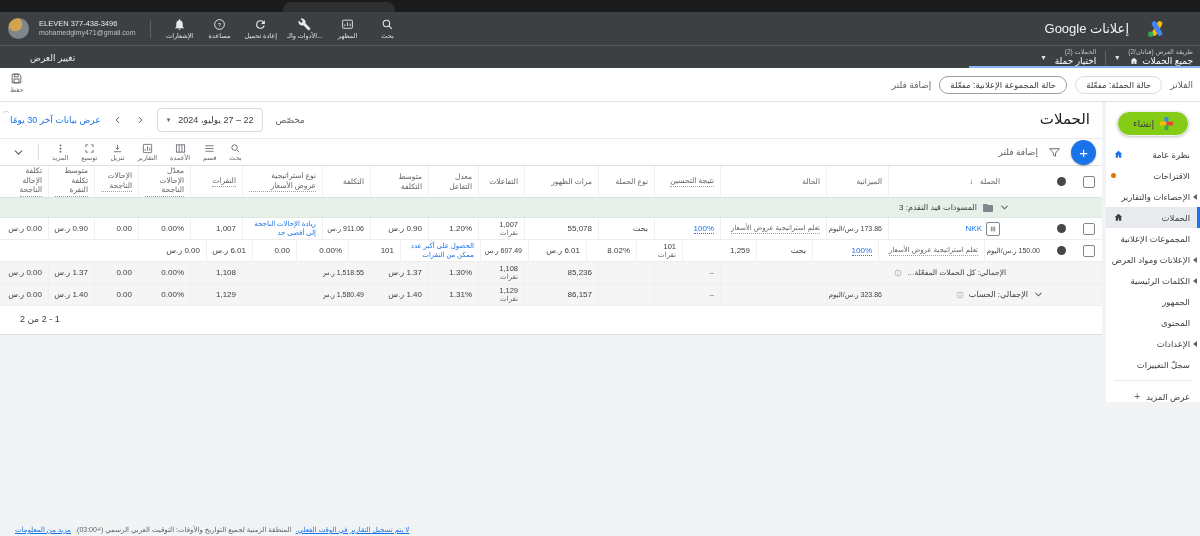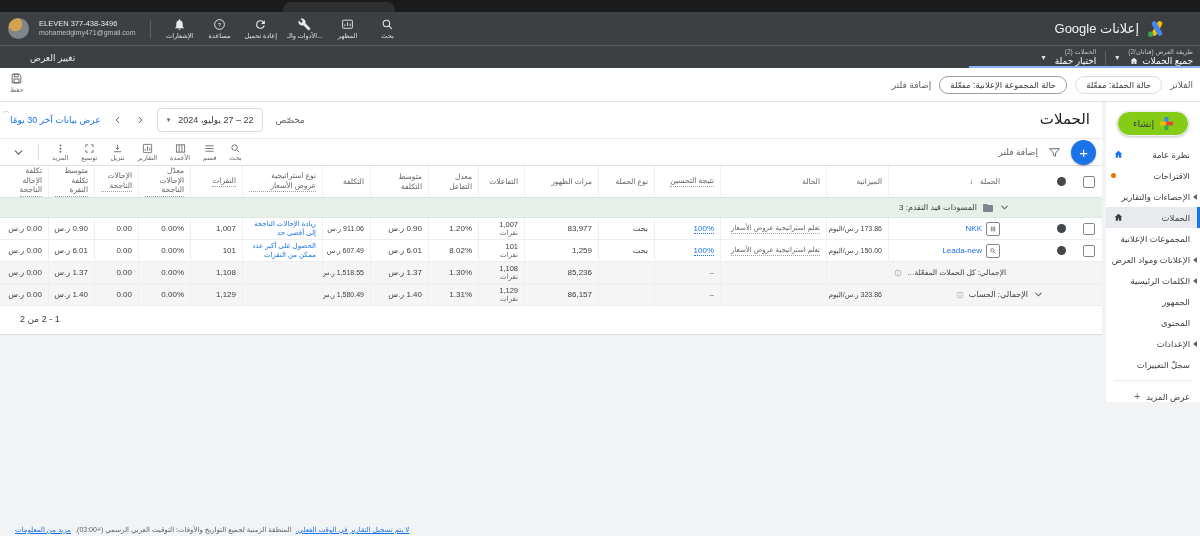--- a/index.html
+++ b/index.html
@@ -14,21 +14,21 @@
   .topbar{position:absolute;left:0;top:12px;width:1200px;height:33px;background:#3c4043;color:#e8eaed;}
   .tb-left{position:absolute;left:8px;top:0;height:33px;display:flex;direction:ltr;align-items:center;gap:10px;}
   .avatar{width:21px;height:21px;border-radius:50%;background:radial-gradient(circle at 35% 30%,#d2a24c 0 34%,#7f868c 35% 100%);flex:0 0 auto;}
   .acct{display:flex;flex-direction:column;line-height:1.25;direction:ltr;text-align:left;}
   .acct-name{font-size:7.5px;color:#e8eaed;}
   .acct-email{font-size:7px;color:#bdc1c6;}
   .tb-div{width:1px;height:18px;background:#5f6368;margin:0 4px;}
   .tb-btn{display:flex;flex-direction:column;align-items:center;gap:1px;min-width:30px;cursor:pointer;}
   .tb-btn svg{display:block;}
   .tb-lbl{font-size:6.5px;color:#dfe1e5;white-space:nowrap;}
-  .tb-right{position:absolute;right:33px;top:0;height:33px;display:flex;align-items:center;gap:8px;margin-left:47px;}
+  .tb-right{position:absolute;right:33px;top:0;height:33px;display:flex;align-items:center;gap:18px;margin-left:47px;}
   .brand{font-size:13px;color:#f1f3f4;}
 
   
   .navbar{position:absolute;left:0;top:45px;width:1200px;height:23px;background:#3c4043;border-top:1px solid #54575b;box-sizing:border-box;}
   .nb-left{position:absolute;left:30px;top:0;height:23px;display:flex;align-items:center;font-size:9px;color:#e8eaed;}
   .nb-right{position:absolute;right:7px;top:0;height:23px;display:flex;align-items:center;gap:9px;}
   .scope{display:flex;flex-direction:column;line-height:1.2;align-items:flex-start;cursor:pointer;}
   .scope-top{font-size:6.5px;color:#bdc1c6;white-space:nowrap;}
   .scope-main{display:flex;align-items:center;gap:3px;font-size:9px;color:#fff;white-space:nowrap;}
   .nb-caret{color:#dfe1e5;font-size:8px;}
@@ -82,21 +82,21 @@
   .ccamp{width:158px;}
   .cbud{width:62px;}
   .cstat{width:106px;}
   .copt{width:66px;}
   .ctype{width:56px;}
   .cimp{width:74px;}
   .cint{width:46px;}
   .cirt{width:50px;}
   .cavg{width:58px;}
   .ccost{width:48px;}
-  .cbs{width:80px;}
+  .cbs{width:80px;font-family:Liberation Serif, serif;}
   .cclk{width:52px;}
   .ccr{width:52px;}
   .ccv{width:44px;}
   .ccpc{width:46px;}
   .ccpcv{width:48px;border-left:none;padding-left:32px;}
   .cmerge{width:214px;}
   .checkbox{width:10px;height:10px;border:1.5px solid #80868b;border-radius:2px;cursor:pointer;background:#fff;}
   .circ{width:9px;height:9px;border-radius:50%;background:#44474a;cursor:pointer;}
   .dot{border-bottom:1px dotted #9aa0a6;padding-bottom:1px;}
   .hsort{font-size:8px;color:#5f6368;margin-right:3px;}
@@ -453,21 +453,21 @@
         <div class="td cstat">
             <span class="statuslearn dot">تعلم استراتيجية عروض الأسعار</span>
           </div>
         <div class="td copt">
             <span class="optlink">100%</span>
           </div>
         <div class="td ctype">
             <span>بحث</span>
           </div>
         <div class="td cimp">
-            <span>83,977</span>
+            <span>55,078</span>
           </div>
         <div class="td cint">
             <div class="int2">
               <div>1,007</div>
               <div class="intu">نقرات</div>
             </div>
           </div>
         <div class="td cirt">
             <span>1.20%</span>
           </div>
@@ -497,29 +497,20 @@
           </div>
       </div>
 
       <div class="tr">
         <div class="td cchk nbl">
             <span class="checkbox"></span>
           </div>
         <div class="td ccirc nbl">
             <span class="circ"></span>
           </div>
-        <div class="td ccamp campcell">
-          <span class="ctype-box">
-              <svg width="8" height="8" viewBox="0 0 24 24">
-                <circle cx="10" cy="10" r="5" fill="none" stroke="#5f6368" stroke-width="2.4"></circle>
-                <path d="M14 14 19 19" stroke="#5f6368" stroke-width="2.4"></path>
-              </svg>
-            </span>
-          <span class="campname">Leada-new</span>
-        </div>
         <div class="td cbud budcell">
             <span style="font-size:7px;">150.00 ر.س/اليوم</span>
             <svg width="8" height="8" viewBox="0 0 24 24">
               <use href="#i-boxx"></use>
             </svg>
           </div>
         <div class="td cstat">
             <span class="statuslearn dot">تعلم استراتيجية عروض الأسعار</span>
           </div>
         <div class="td copt">

